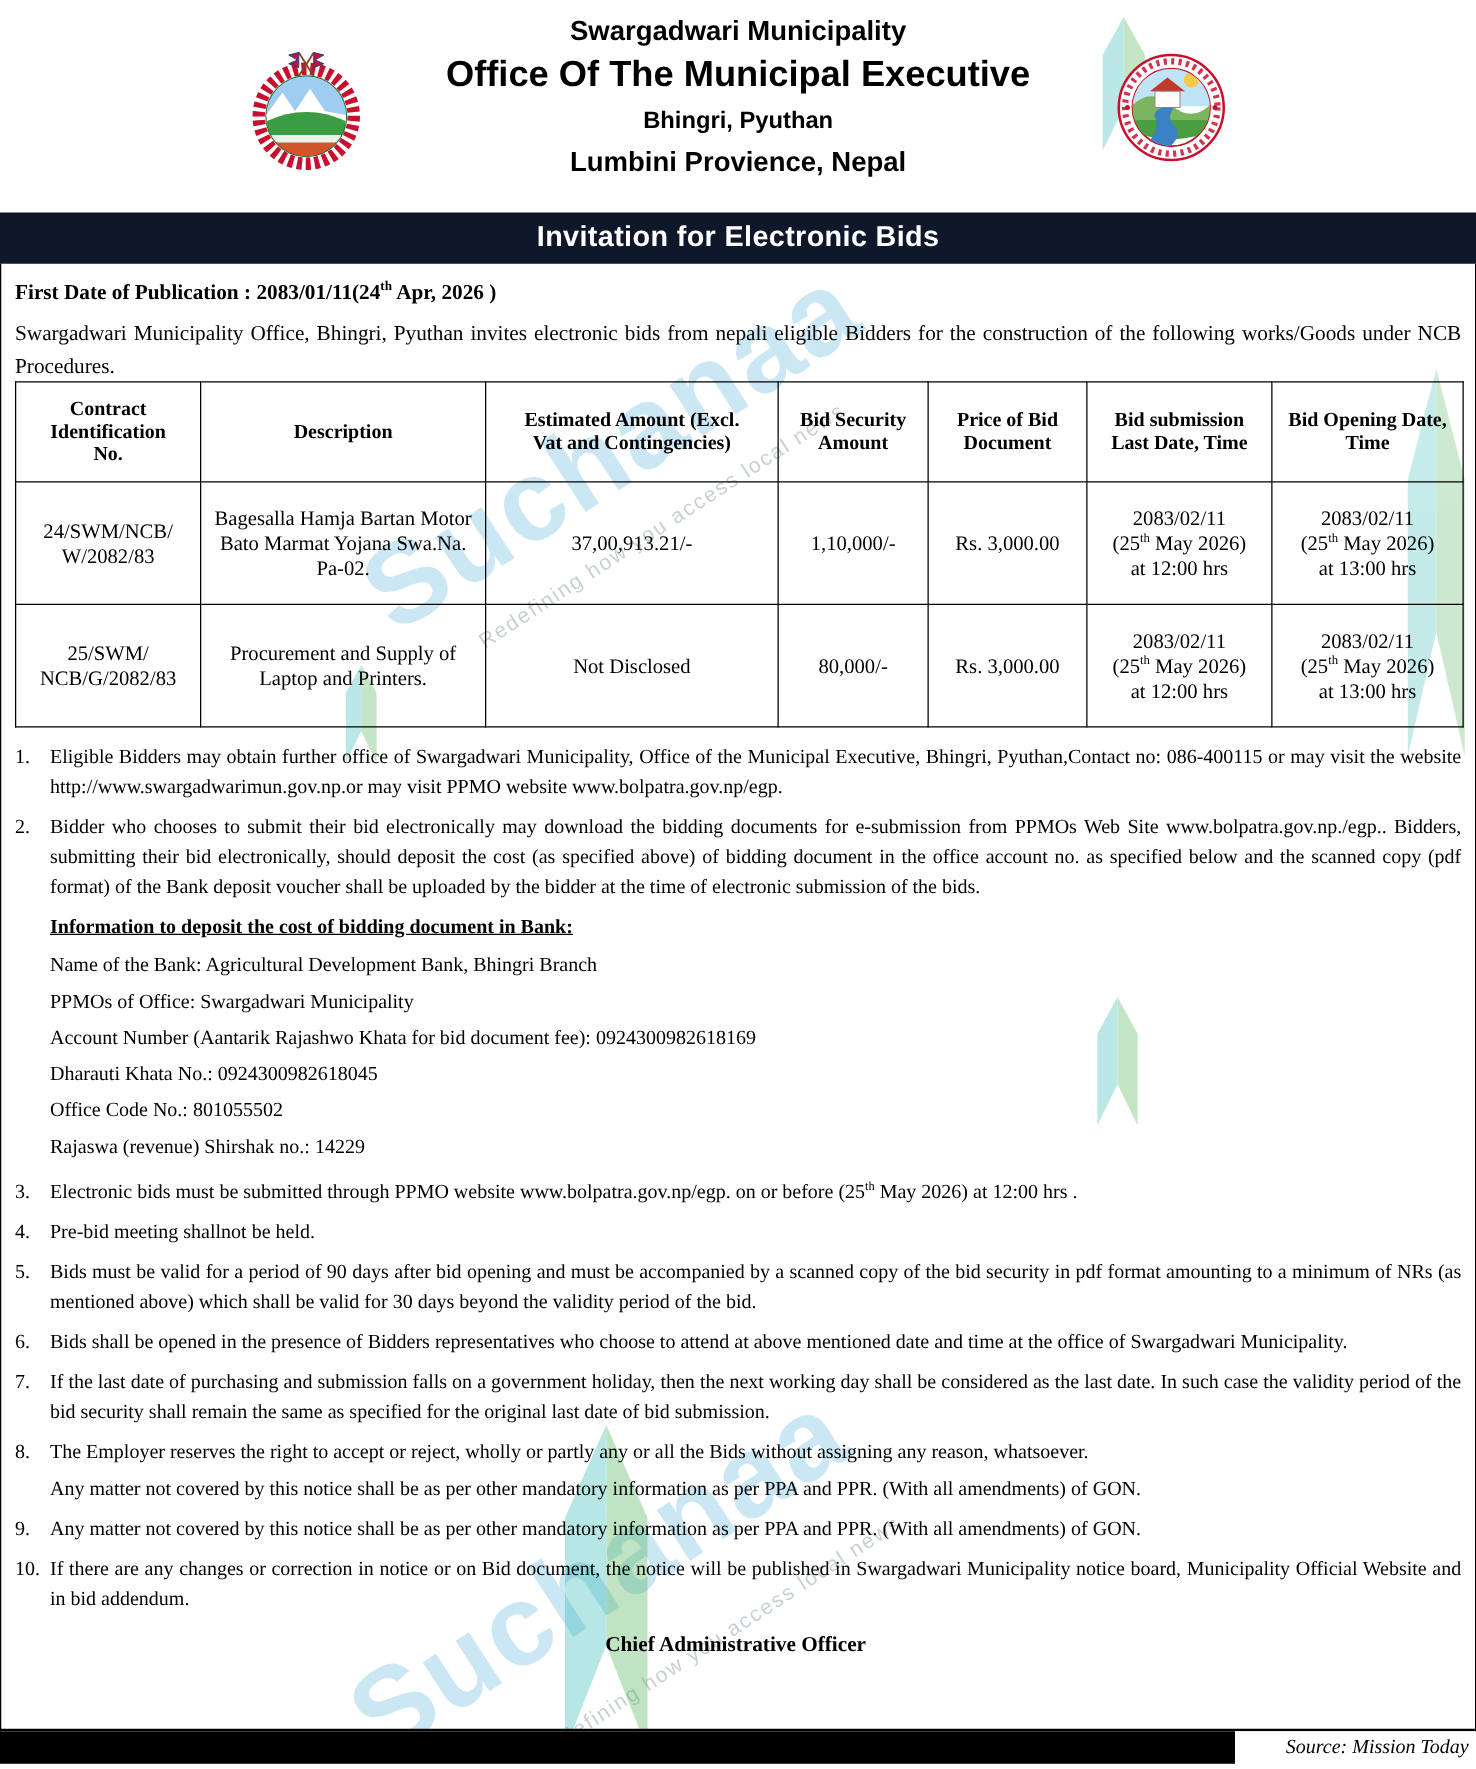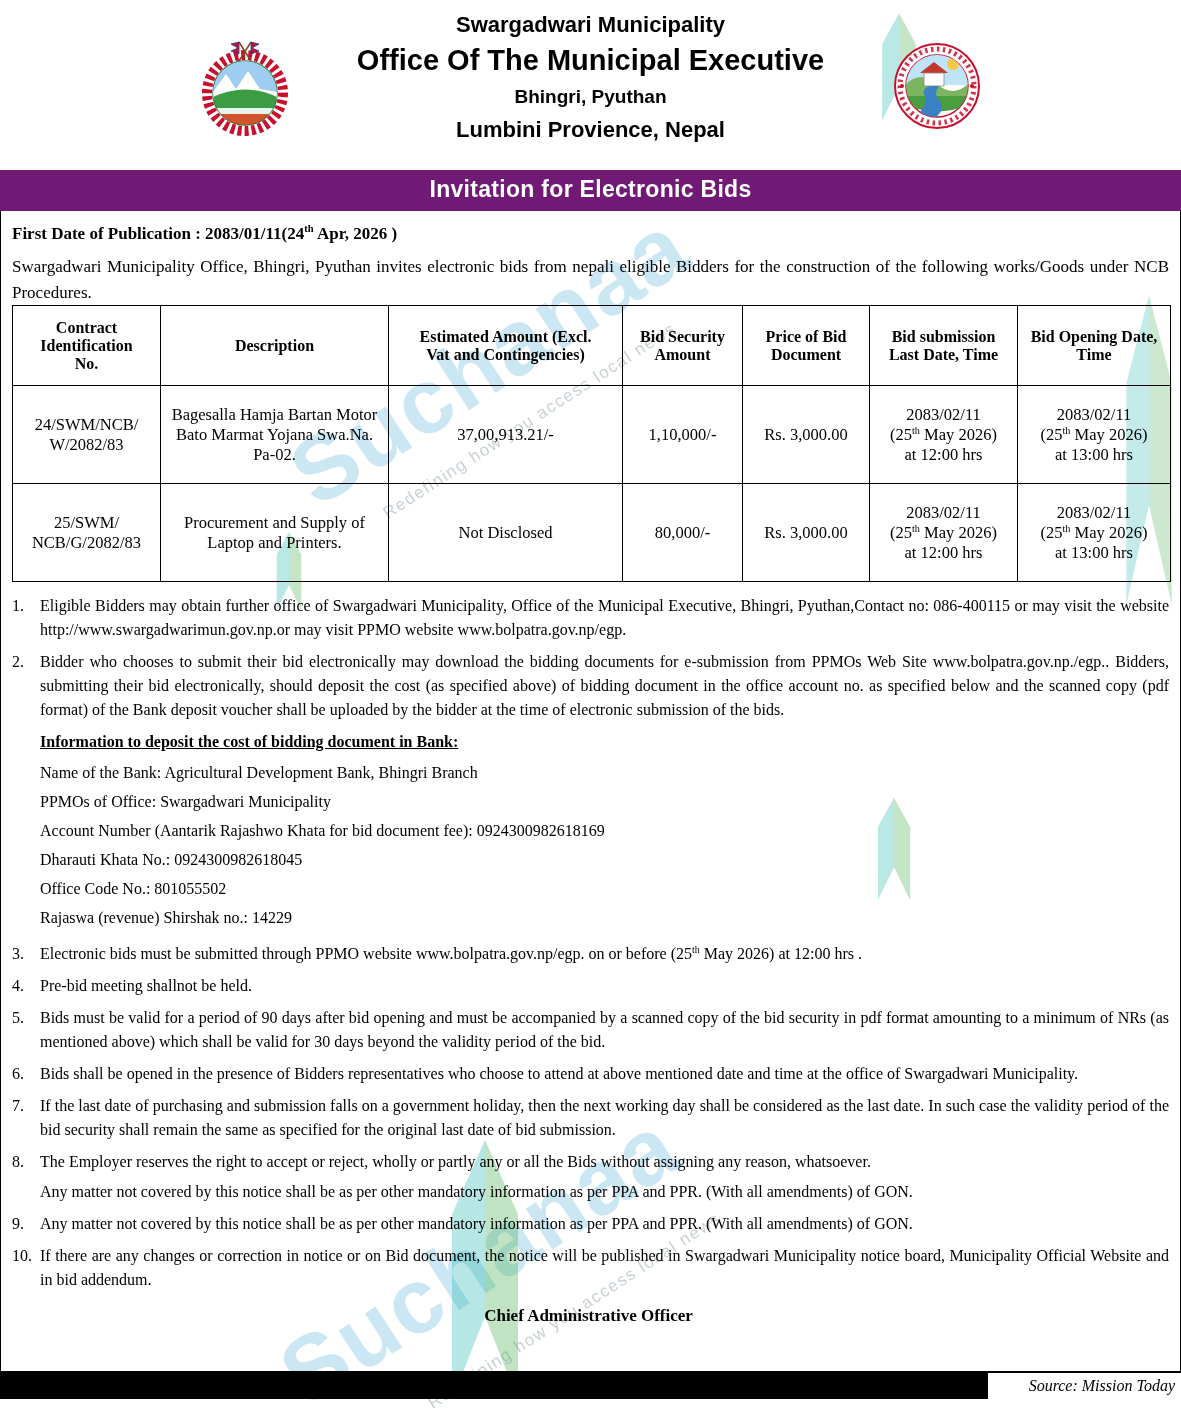--- a/index.html
+++ b/index.html
@@ -27,21 +27,21 @@
     font-family:"Liberation Sans", sans-serif; font-weight:bold; }
   .hdr-muni   { font-size:22px; }
   .hdr-office { font-size:29px; margin-top:6px; }
   .hdr-loc    { font-size:19px; margin-top:9px; }
   .hdr-prov   { font-size:22px; margin-top:9px; }
   .logo { position:absolute; }
   .logo-left  { left:198px; top:36px; }
   .logo-right { right:200px; top:42px; }
   
   .banner {
-    position:relative; z-index:1; background:#701a75; color:#fff;
+    position:relative; z-index:1; background:#0f172a; color:#fff;
     font-family:"Liberation Sans", sans-serif; font-weight:bold; font-size:23px;
     text-align:center; padding:6px 0 8px 0; letter-spacing:0.3px;
   }
   
   .body-wrap {
     position:relative; z-index:1;
     border-left:1px solid #000; border-right:1px solid #000;
     min-height:1178px; padding:0 11px;
   }
   .pub-line { text-align:left; font-weight:bold; font-size:17px; padding-top:13px; }
@@ -60,21 +60,21 @@
   .li-num { flex:0 0 28px; }
   .li-text { flex:1; text-align:justify; }
   .li-extra { margin-top:6px; }
   
   .bank { margin:2px 0 10px 28px; font-size:16px; line-height:1.5; }
   .bank-heading { font-weight:bold; text-decoration:underline; margin-bottom:7px; }
   .bank-line { margin-bottom:5px; }
   .bank-label { font-weight:normal; }
   
   .signature { text-align:center; font-weight:bold; font-size:17px; margin:14px 4px 0 0; }
-  .footer { position:absolute; left:0; right:0; bottom:16px; z-index:2; }
+  .footer { position:absolute; left:0; right:0; bottom:4px; z-index:2; }
   .footer-rule { border-top:2px solid #000; }
   .footer-row { display:flex; align-items:center; height:26px; background:#fff; }
   .footer-bar { width:988px; height:100%; background:#000; }
   .footer-source { flex:1; text-align:right; font-style:italic; font-size:16px; padding-right:6px;
     font-family:"Liberation Serif", serif; }
 </style>
 </head>
 <body>
 
 <div class="page">

